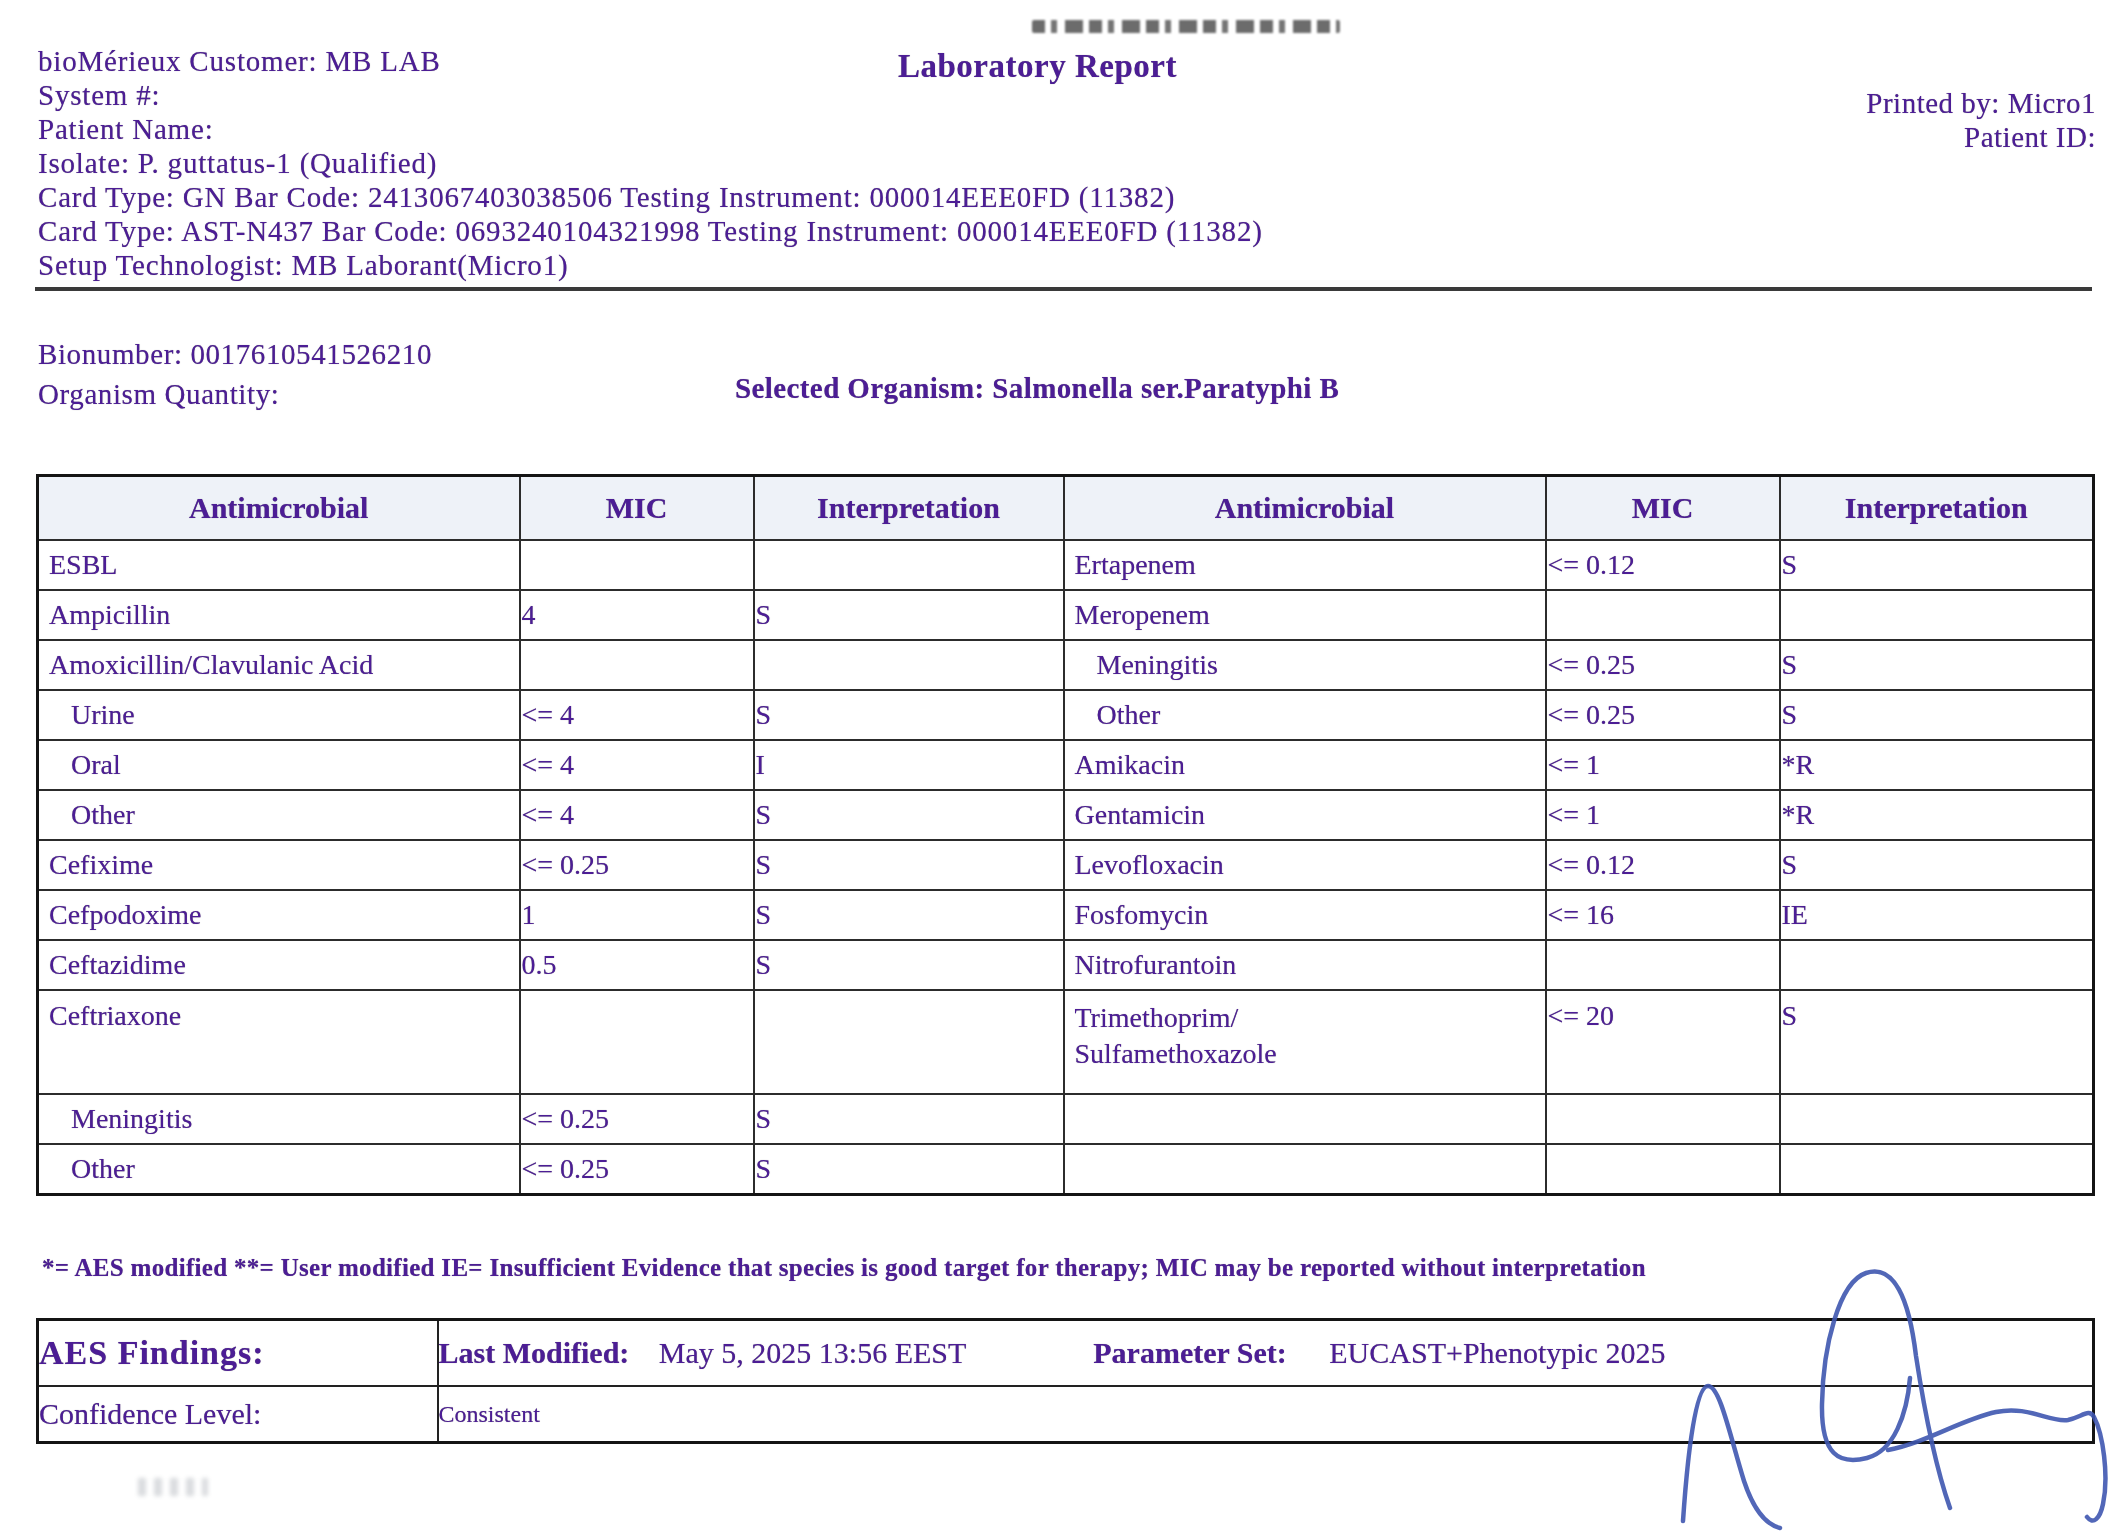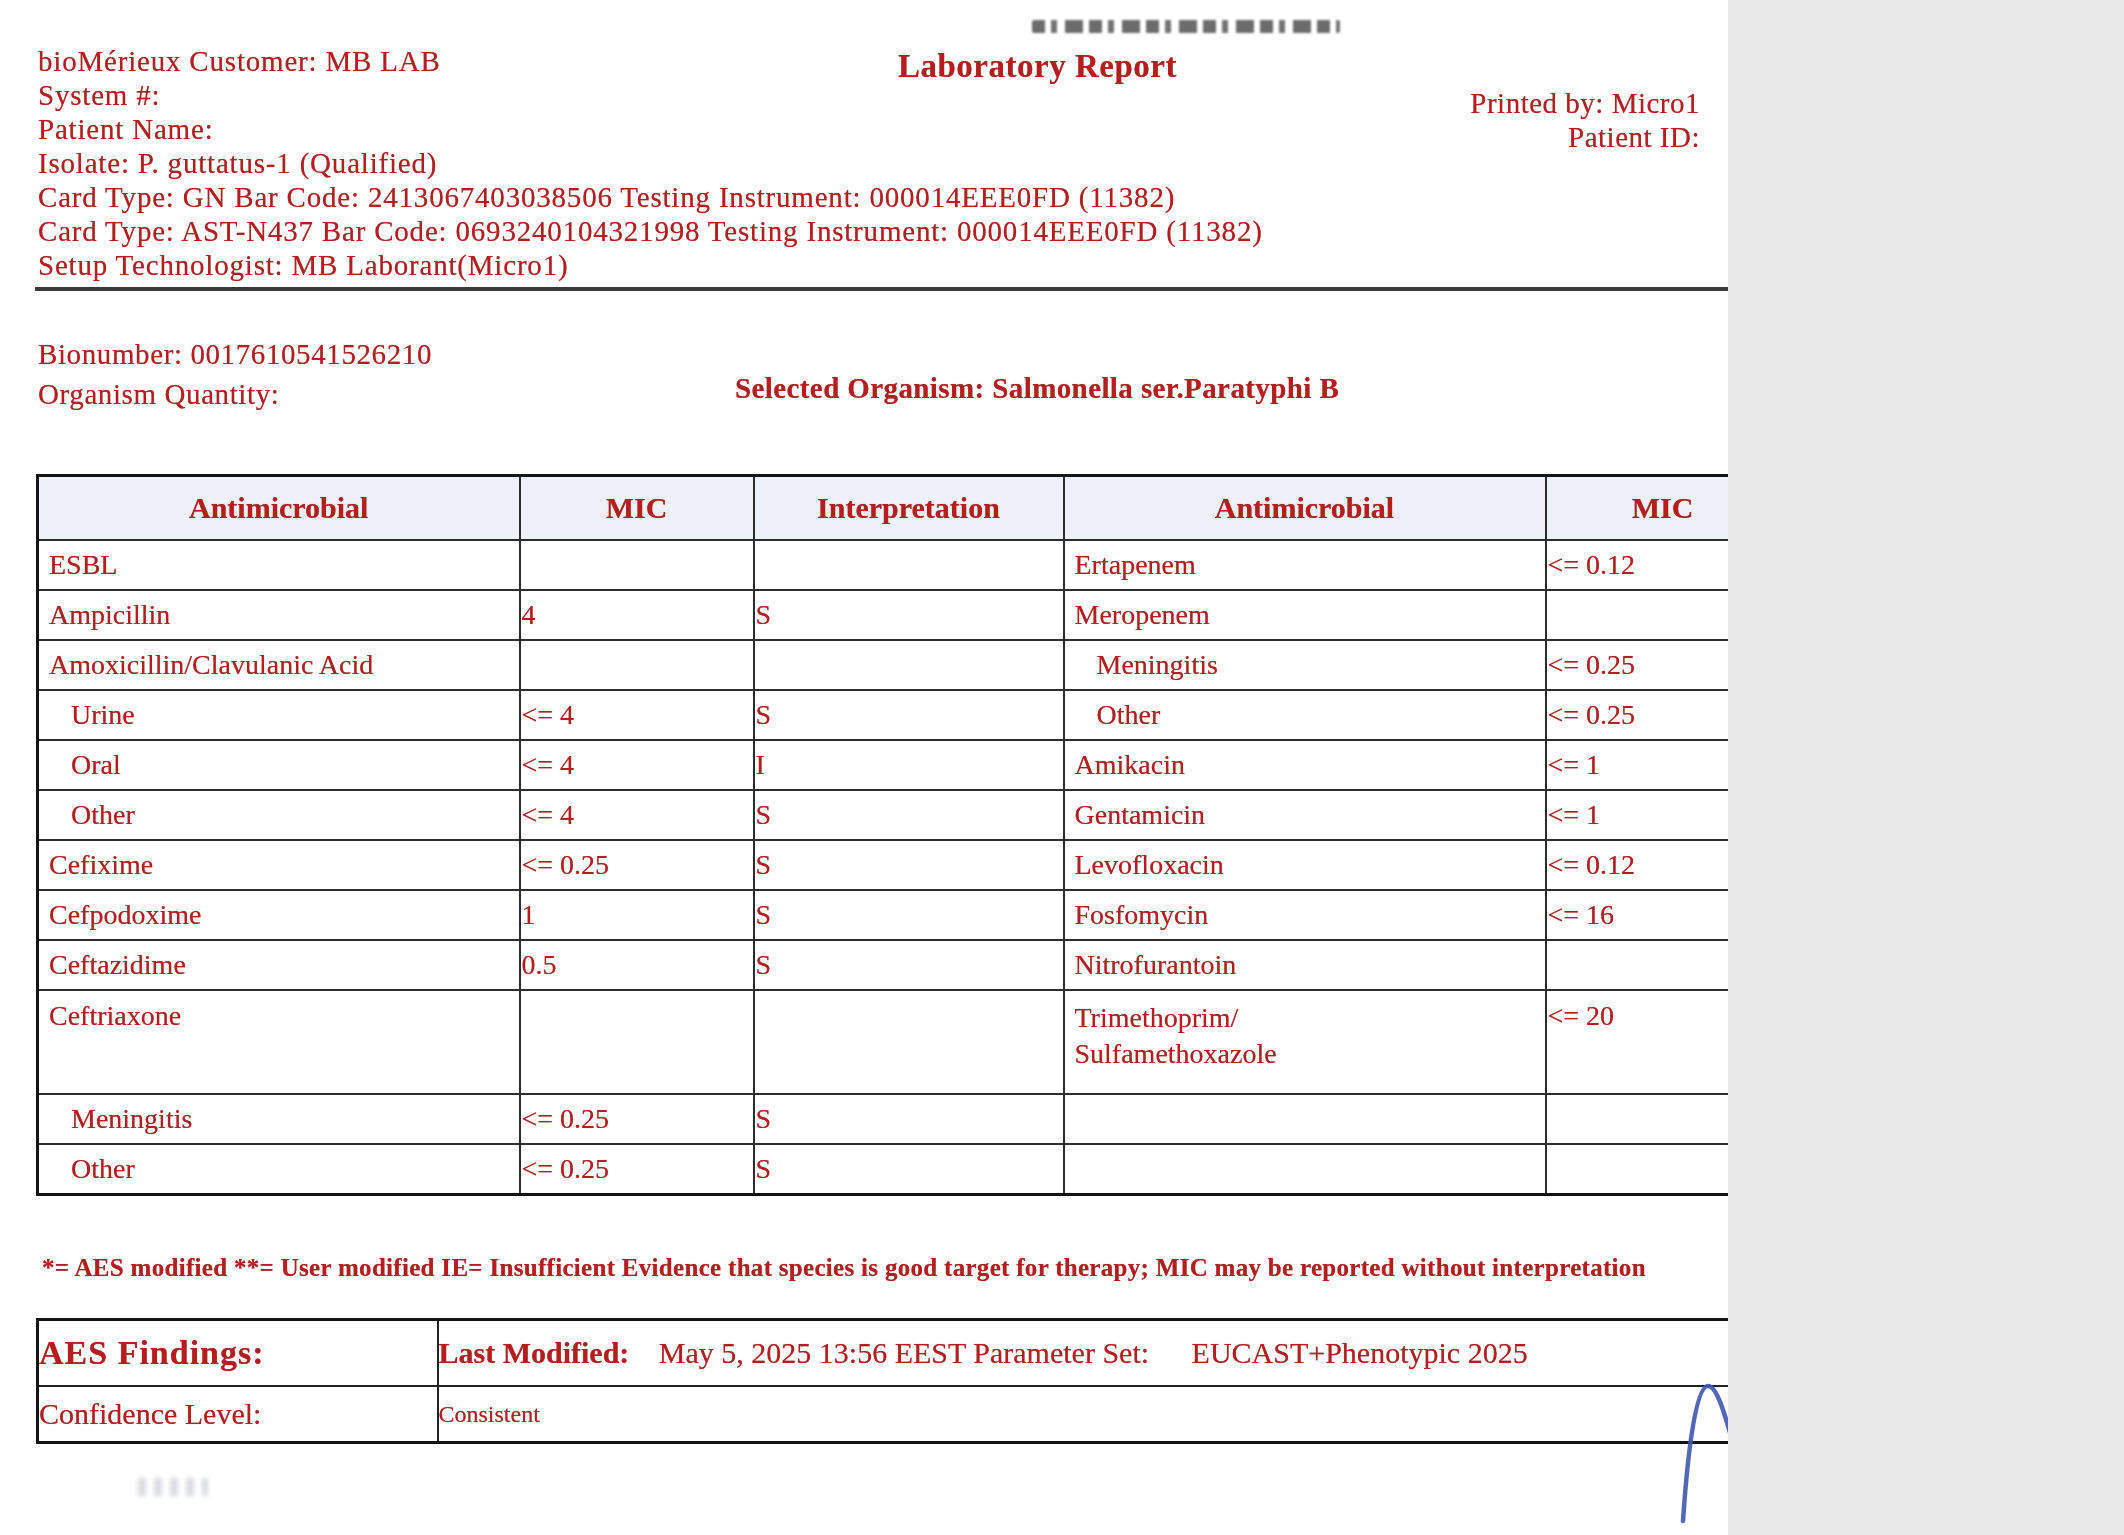--- a/index.html
+++ b/index.html
@@ -1,18 +1,18 @@
 <!DOCTYPE html>
 <html><head>
 <meta charset="utf-8">
 <style>
   html,body { margin:0; padding:0; background:#e8e8e8; }
   .page {
-    position:relative; width:1728px; height:1535px; background:#ffffff;
-    font-family:"Liberation Serif", serif; color:#b91c1c; overflow:hidden;
+    position:relative; width:2124px; height:1535px; background:#ffffff;
+    font-family:"Liberation Serif", serif; color:#4c1d95; overflow:hidden;
     text-shadow: 0 0 0.7px rgba(30,30,30,.55);
   }
   
   .header-left { position:absolute; left:38px; top:44px; font-size:29px; line-height:34px; letter-spacing:.8px; }
   .title { position:absolute; left:898px; top:48px; font-size:33px; font-weight:bold; letter-spacing:.5px; }
   .redacted {
     position:absolute; left:1032px; top:20px; width:308px; height:13px; opacity:.75; border-radius:2px;
     background:repeating-linear-gradient(90deg,#3c3c3c 0 13px,transparent 13px 19px,#474747 19px 25px,transparent 25px 33px,#3c3c3c 33px 51px,transparent 51px 57px);
     filter:blur(1.3px);
   }
@@ -42,21 +42,21 @@
     position:absolute; left:36px; top:1318px; width:2056px;
     border-collapse:collapse; table-layout:fixed; border:3px solid #141414;
   }
   table.aes td { border:2.5px solid #222; background:#fff; padding:0; }
   .aes-label { height:64px; font-size:34px; font-weight:bold; padding-left:12px; letter-spacing:1px; background:#eef3f9; }
   .aes-row1-val { height:64px; font-size:30px; padding-left:18px; }
   .conf-label { height:54px; font-size:30px; font-weight:normal; padding-left:12px; }
   .conf-val { height:54px; font-size:24px; padding-left:18px; }
   .lbl-bold { font-weight:bold; }
   .val-reg { font-weight:normal; margin-left:22px; }
-  .lbl-param { font-weight:normal; }
+  .lbl-param { font-weight:bold; margin-left:120px; }
   .val-param { font-weight:normal; margin-left:35px; }
   
   .signature { position:absolute; left:1598px; top:1236px; width:530px; height:300px; pointer-events:none; }
   .smudge { position:absolute; left:138px; top:1478px; width:70px; height:18px; opacity:.22; filter:blur(2px);
     background:repeating-linear-gradient(90deg,#57606e 0 8px,transparent 8px 16px); }
 </style>
 </head>
 <body>
 
 <div class="page">

